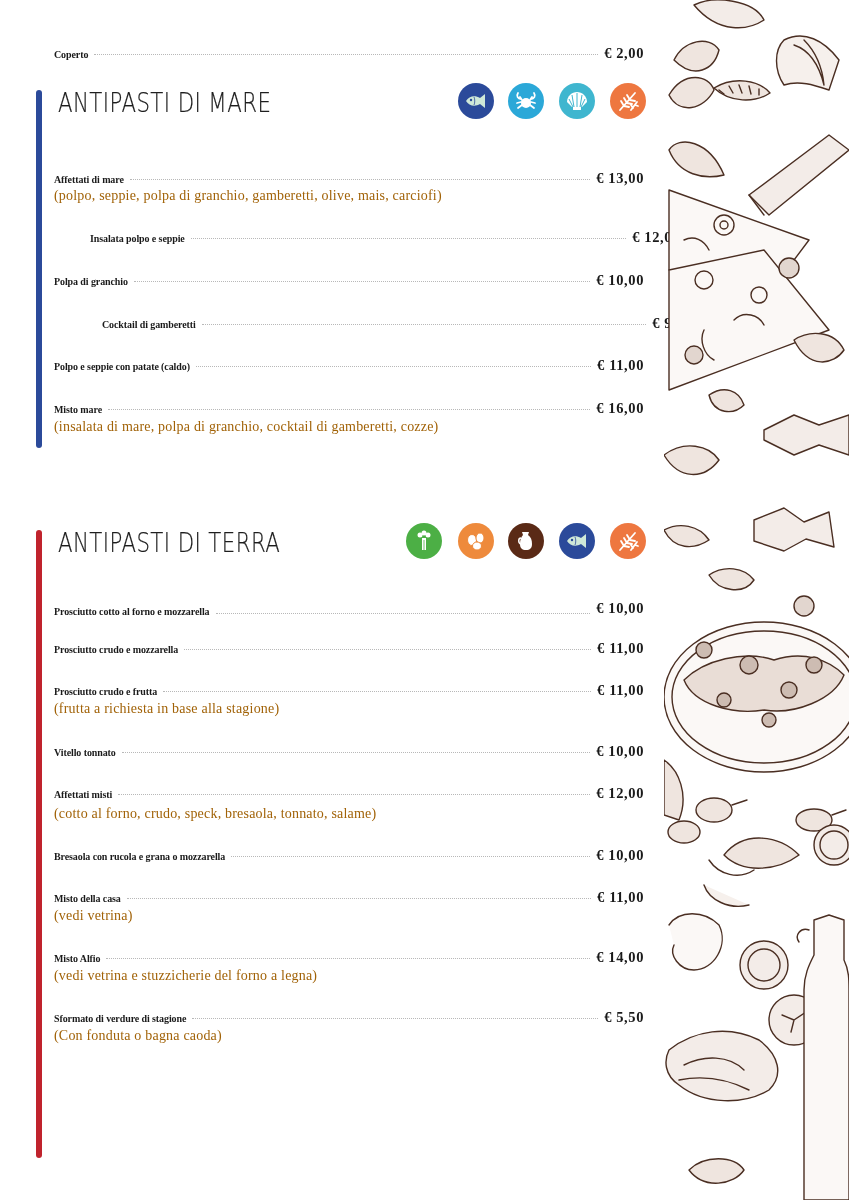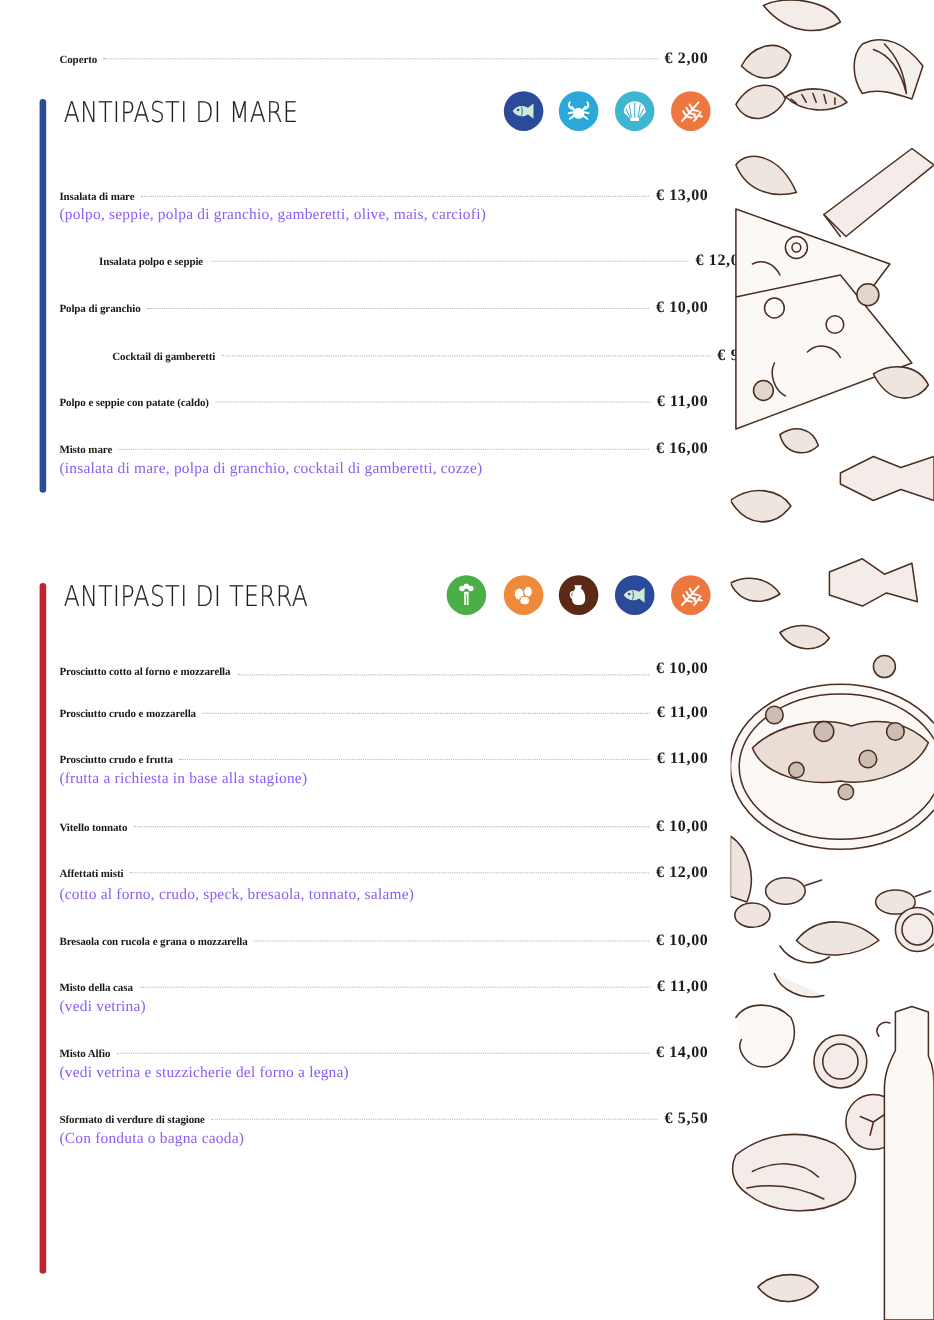--- a/index.html
+++ b/index.html
@@ -3,21 +3,21 @@
 <meta charset="utf-8">
 <style>
   * { margin: 0; padding: 0; box-sizing: border-box; }
   html, body { width: 849px; height: 1200px; background: #ffffff; overflow: hidden; }
   body { position: relative; font-family: "Liberation Serif", "DejaVu Serif", serif; color: #1a1a1a; }
 
   .row { position: absolute; left: 54px; width: 590px; height: 20px; display: flex; align-items: baseline; }
   .row .name { font-weight: bold; font-size: 10px; white-space: nowrap; letter-spacing: -0.1px; }
   .row .dots { flex: 1; border-bottom: 1px dotted #b8b8b8; margin: 0 6px; transform: translateY(-3px); min-width: 10px; }
   .row .price { font-weight: bold; font-size: 14.5px; white-space: nowrap; letter-spacing: 0.6px; }
-  .desc { position: absolute; left: 54px; font-size: 14px; color: #8b5cf6; white-space: nowrap; letter-spacing: 0.2px; }
+  .desc { position: absolute; left: 54px; font-size: 14px; color: #a16207; white-space: nowrap; letter-spacing: 0.2px; }
 
   .section-bar { position: absolute; left: 36px; width: 6px; border-radius: 3px; }
   .bar-mare { top: 90px; height: 358px; background: #2b4a9a; }
   .bar-terra { top: 530px; height: 628px; background: #c0232d; }
 
   .section-title { position: absolute; left: 58px; font-family: "DejaVu Sans", sans-serif; font-weight: 200; font-size: 26px; letter-spacing: 0.5px; color: #1e1e1e; transform: scaleX(0.82); transform-origin: left center; -webkit-text-stroke: 0.2px #1e1e1e; font-stretch: condensed; }
   .title-mare { top: 88px; }
   .title-terra { top: 528px; }
 
   .icon { position: absolute; width: 36px; height: 36px; border-radius: 50%; display: flex; align-items: center; justify-content: center; }
@@ -57,21 +57,21 @@
       <rect x="9" y="19" width="8" height="3" fill="#fff"></rect>
     </svg>
 </div>
 <div class="icon" style="left:610px; top:83px; background:#ee7740;">
   <svg viewBox="0 0 26 26">
       <path d="M5 22L20 5M9 18l-3-5M12 15l-3-5M15 12l-3-5M9 18l5 1M12 15l5 1M15 12l5 1M16 22l6-8M18 20l-2-3M20 17l3 1" stroke="#fff" stroke-width="1.8" fill="none" stroke-linecap="round"></path>
     </svg>
 </div>
 
 <div class="row" style="top:170px;">
-  <span class="name">Insalata di mare</span>
+  <span class="name">Affettati di mare</span>
   <span class="dots"></span>
   <span class="price">€ 13,00</span>
 </div>
 <div class="desc" style="top:188px;">(polpo, seppie, polpa di granchio, gamberetti, olive, mais, carciofi)</div>
 
 <div class="row" style="top:229px;margin-left:36px;">
   <span class="name">Insalata polpo e seppie</span>
   <span class="dots"></span>
   <span class="price">€ 12,00</span>
 </div>

